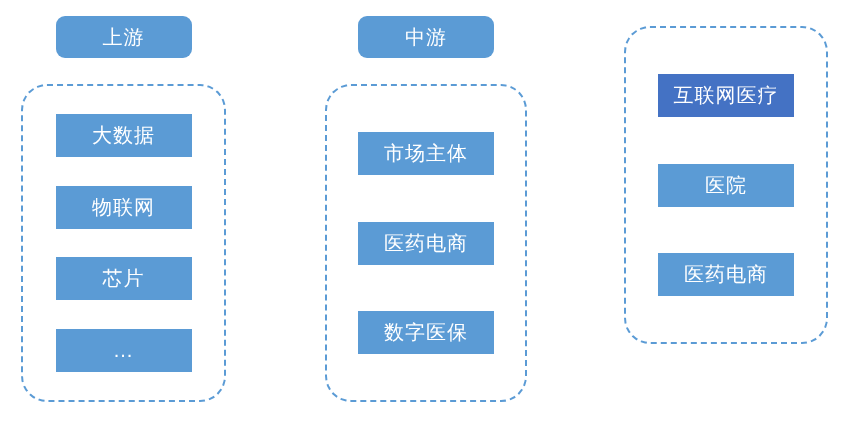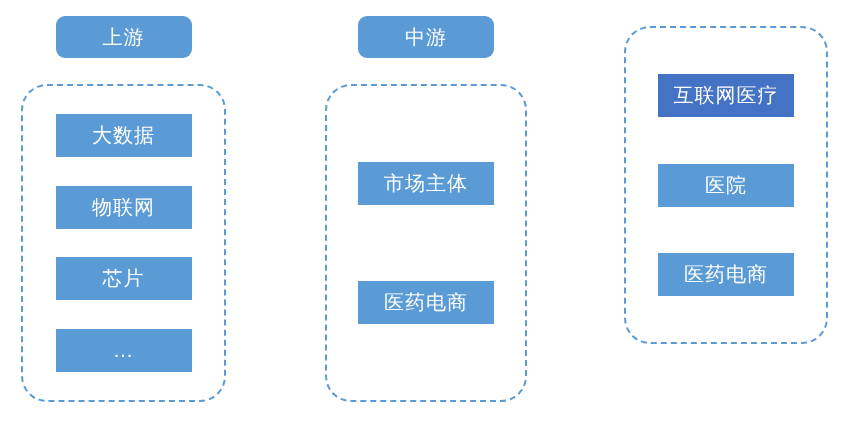--- a/index.html
+++ b/index.html
@@ -75,20 +75,21 @@
         <div class="item-box">物联网</div>
         <div class="item-box">芯片</div>
         <div class="item-box">...</div>
       </div>
     </div>
     <div class="column col-1">
       <div class="header-pill">中游</div>
       <div class="panel">
         <div class="item-box">市场主体</div>
         <div class="item-box">医药电商</div>
+        <div class="item-box">数字医保</div>
       </div>
     </div>
     <div class="column col-2">
       <div class="panel">
         <div class="item-box dark">互联网医疗</div>
         <div class="item-box">医院</div>
         <div class="item-box">医药电商</div>
       </div>
     </div>
   </div>

